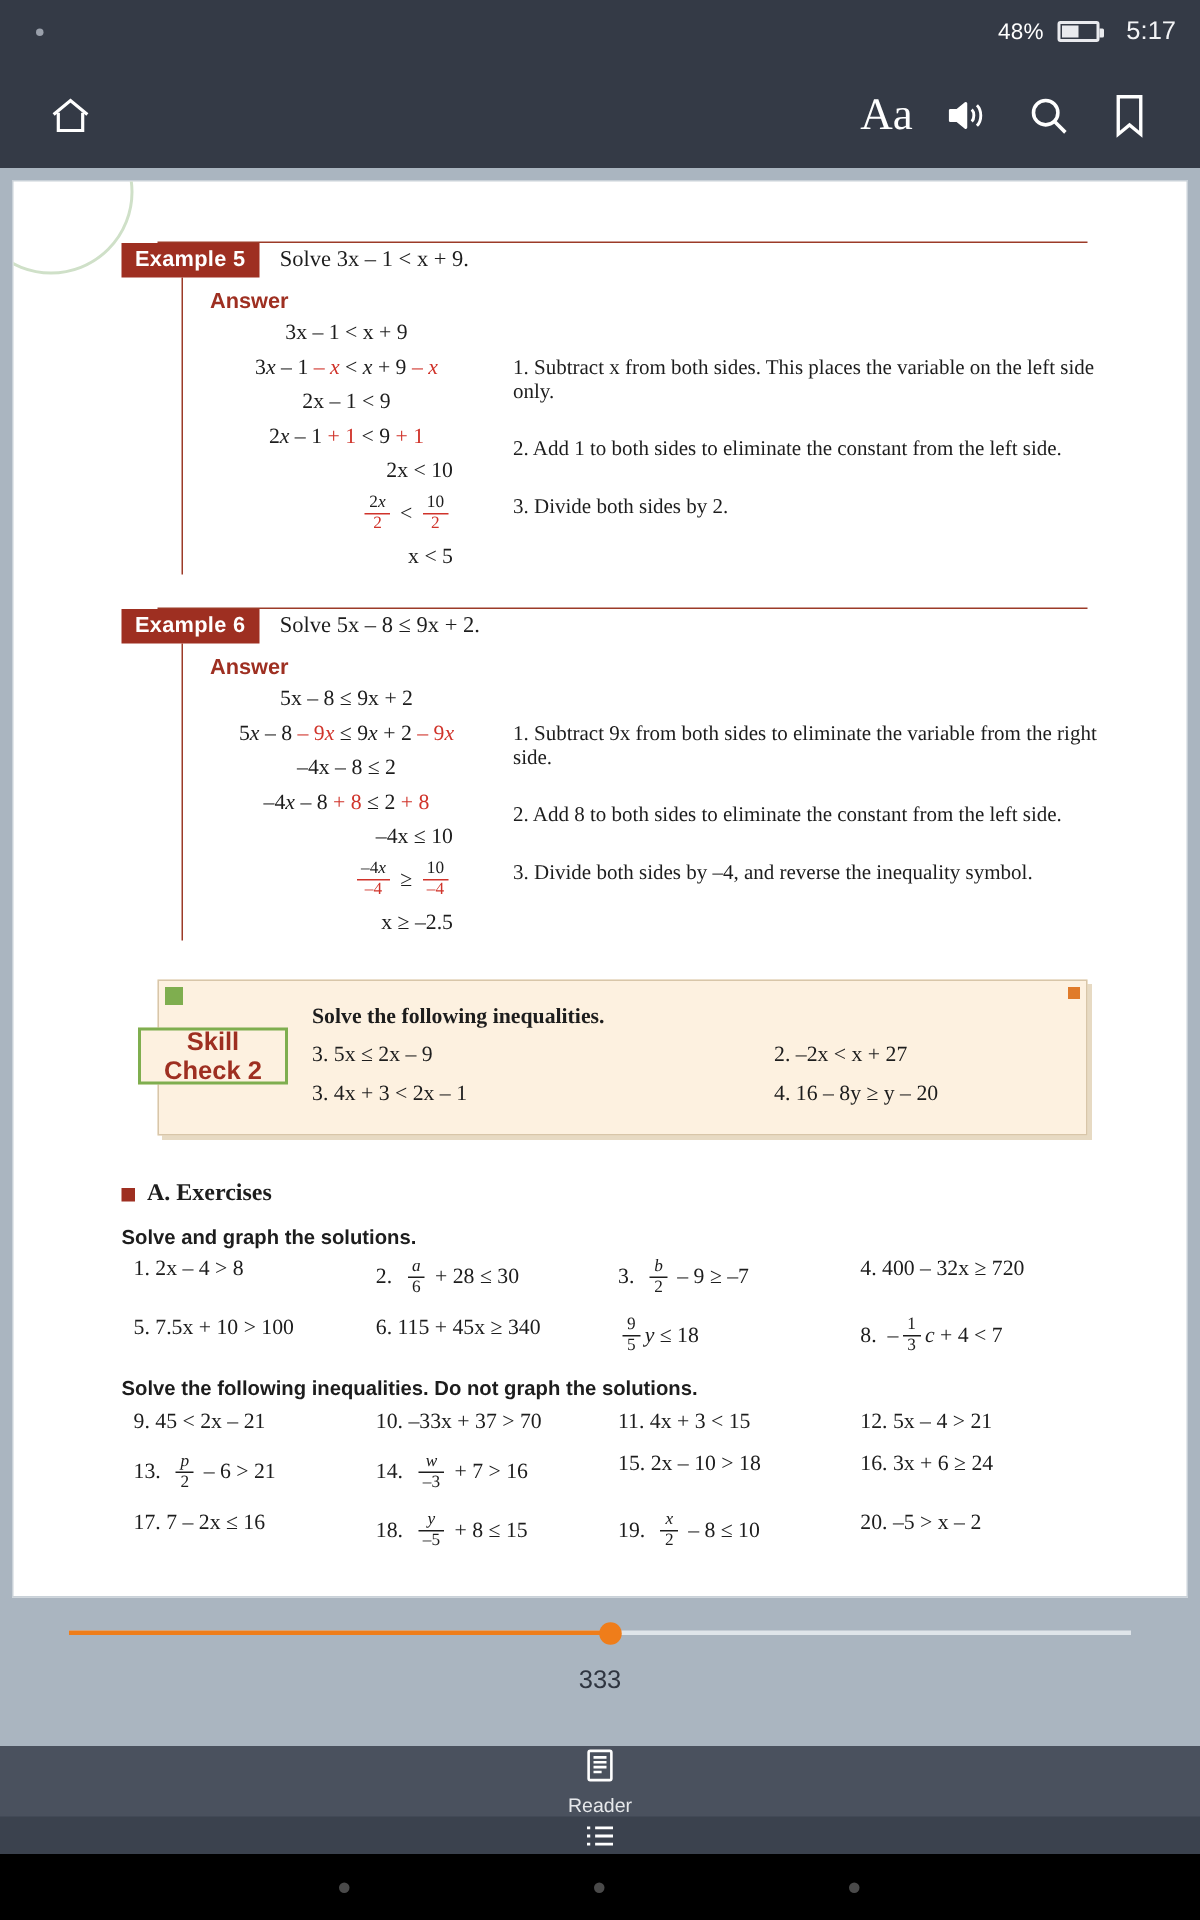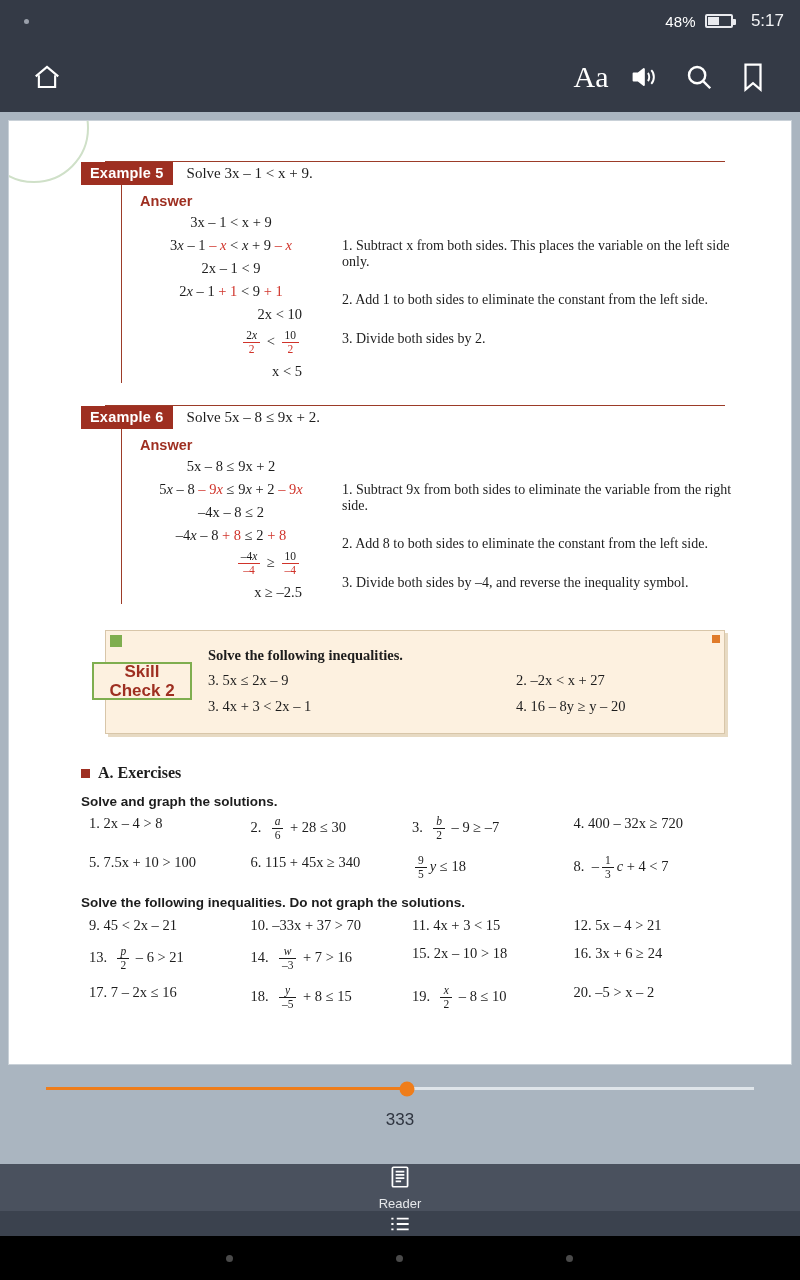--- a/index.html
+++ b/index.html
@@ -216,20 +216,21 @@
             <span class="ex-prompt">Solve 5x – 8 ≤ 9x + 2.</span>
           </div>
           <div class="ex-body">
             <div class="answer-label">Answer</div>
             <div class="steps">
               <div class="math-col">
                 <div class="math-line">5x – 8 ≤ 9x + 2</div>
                 <div class="math-line">5<span class="ital">x</span> – 8 <span class="red">– 9<span class="ital">x</span></span> ≤ 9<span class="ital">x</span> + 2 <span class="red">– 9<span class="ital">x</span></span></div>
                 <div class="math-line">–4x – 8 ≤ 2</div>
                 <div class="math-line">–4<span class="ital">x</span> – 8 <span class="red">+ 8</span> ≤ 2 <span class="red">+ 8</span></div>
+                <div class="math-line r">–4x ≤ 10</div>
                 <div class="math-line r">
                   <span class="frac rd"><span class="num">–4<span class="ital">x</span></span><span class="den red">–4</span></span>
                   ≥
                   <span class="frac rd"><span class="num">10</span><span class="den red">–4</span></span>
                 </div>
                 <div class="math-line r">x ≥ –2.5</div>
               </div>
               <div class="notes-col">
                 <div class="note note-1">1.  Subtract 9x from both sides to eliminate the variable from the right side.</div>
                 <div class="note note-2">2.  Add 8 to both sides to eliminate the constant from the left side.</div>

